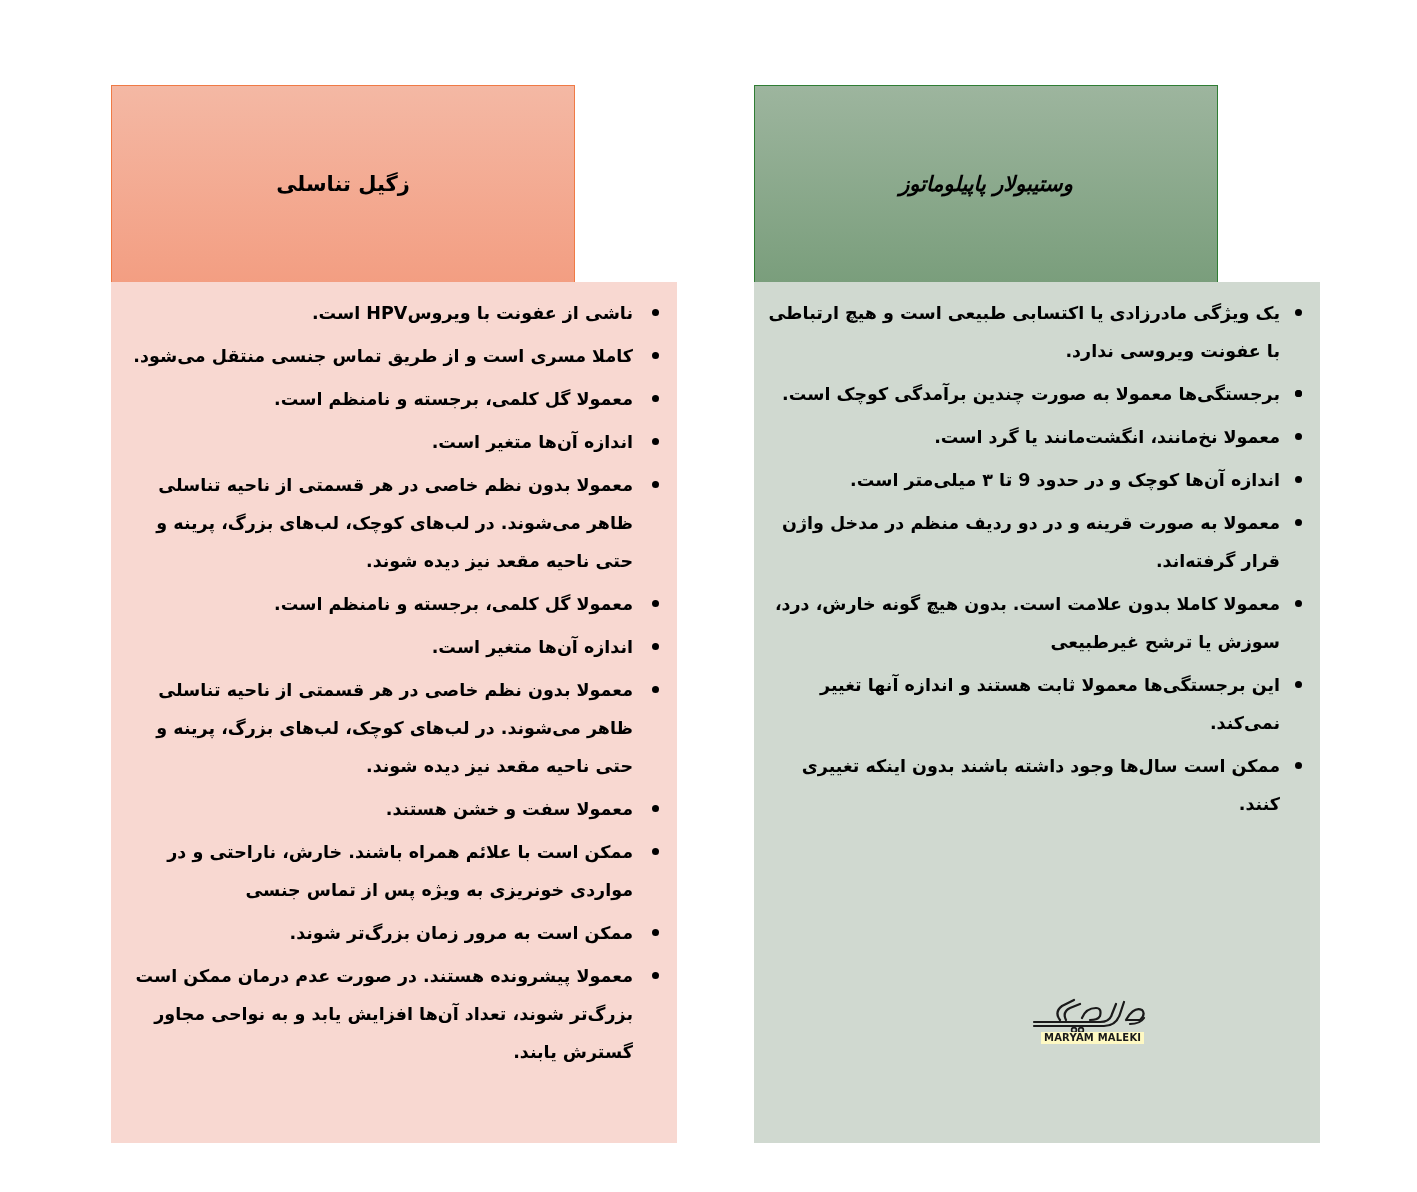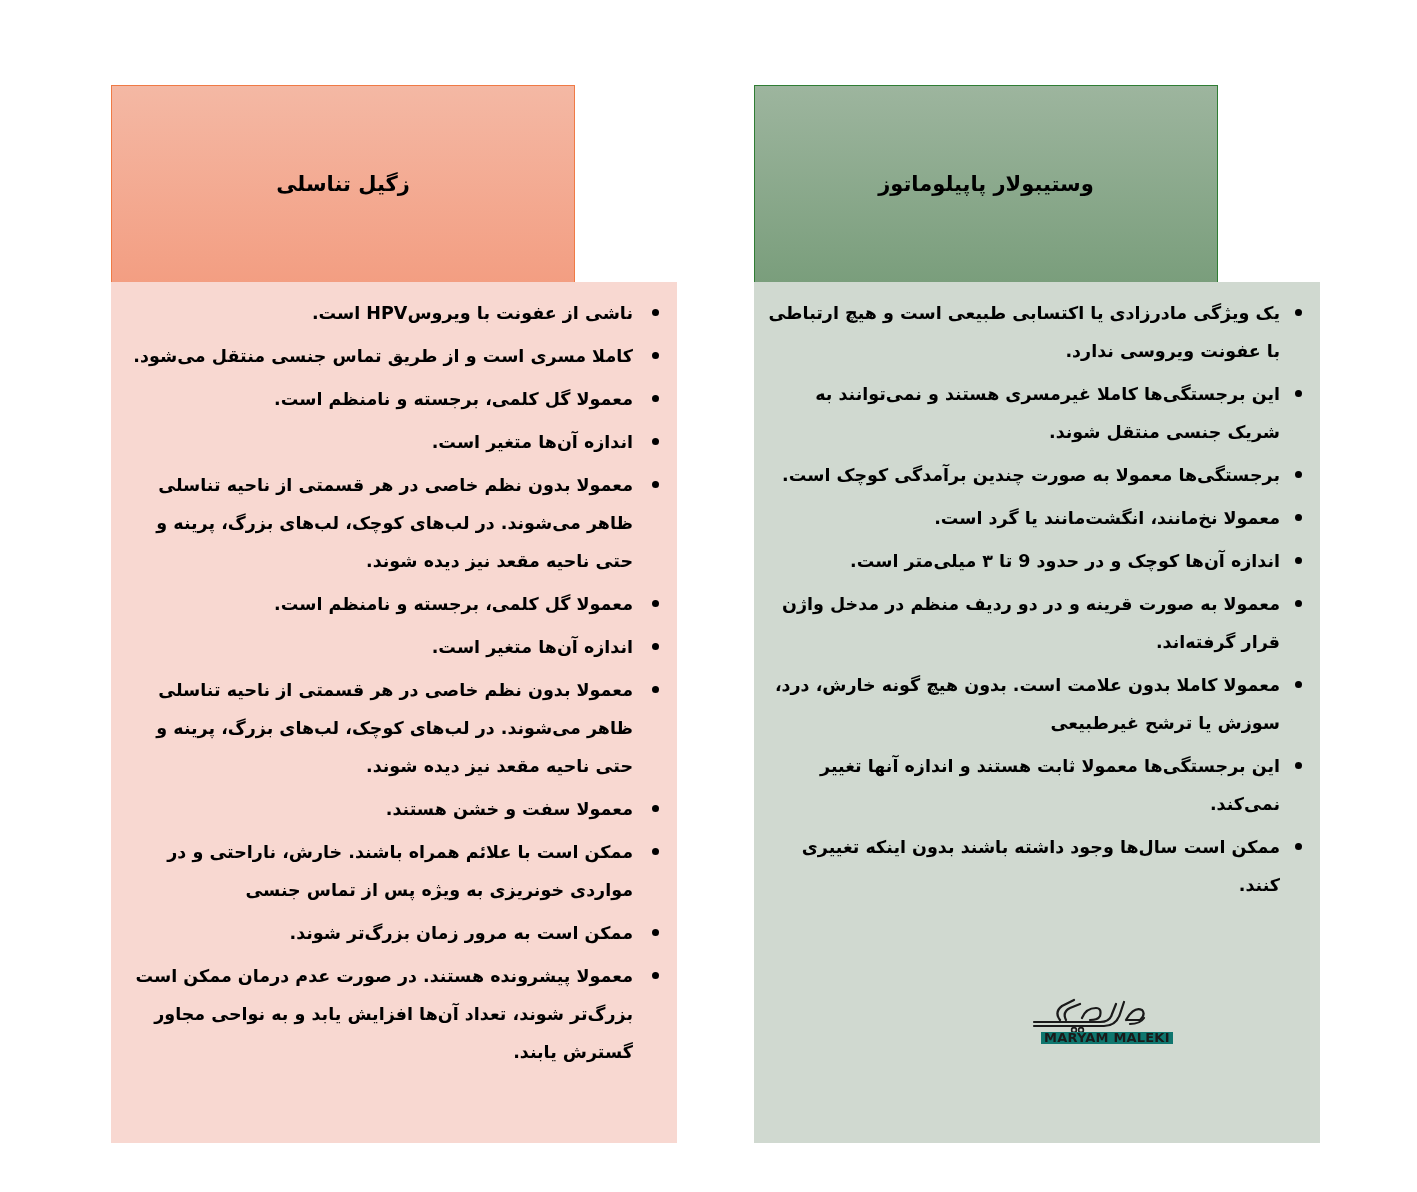--- a/index.html
+++ b/index.html
@@ -28,20 +28,21 @@
     }
     .col-left .col-header {
       background: linear-gradient(to bottom, #f4b8a4 0%, #f39e82 100%);
       border: 1px solid #ef7a45;
       border-bottom: none;
     }
     .col-right .col-header {
       background: linear-gradient(to bottom, #9db59e 0%, #7a9e7c 100%);
       border: 1px solid #2f7d34;
       border-bottom: none;
+      font-style: italic;
     }
     .col-title {
       font-family: "DejaVu Sans", sans-serif;
       font-weight: bold;
       font-size: 21px;
       color: #000;
       direction: rtl;
     }
     .col-body {
       position: absolute;
@@ -80,25 +81,25 @@
 
     .logo {
       position: absolute;
       left: 1030px; top: 990px;
       width: 120px; height: 56px;
     }
     .logo svg { display: block; }
     .logo-caption {
       position: absolute;
       left: 1041px; top: 1032px;
-      background: #0f766e;
+      background: #fef9c3;
       color: #1a1a1a;
       font-family: "DejaVu Sans", sans-serif;
       font-weight: bold;
-      font-size: 13px;
+      font-size: 10px;
       letter-spacing: 0.2px;
       padding: 1px 3px;
       line-height: 10px;
     }
   </style>
 </head>
 <body>
 
 <div class="column col-left">
   <div class="col-header">
@@ -122,21 +123,21 @@
   </div>
 </div>
 
 <div class="column col-right">
   <div class="col-header">
     <span class="col-title">وستیبولار پاپیلوماتوز</span>
   </div>
   <div class="col-body">
     <ul class="bullets">
       <li><span class="dot"></span><span>یک ویژگی مادرزادی یا اکتسابی طبیعی است و هیچ ارتباطی با عفونت ویروسی ندارد.</span></li>
-      <li><span class="dot"></span><span>این برجستگی‌ها کاملا غیرمسری هستند و نمی‌توانند به شریک جنسی منتقل شوند.</span></li>
+      <li><span class="dot"></span></li>
       <li><span class="dot"></span><span>برجستگی‌ها معمولا به صورت چندین برآمدگی کوچک است.</span></li>
       <li><span class="dot"></span><span>معمولا نخ‌مانند، انگشت‌مانند یا گرد است.</span></li>
       <li><span class="dot"></span><span>اندازه آن‌ها کوچک و در حدود 9 تا ۳ میلی‌متر است.</span></li>
       <li><span class="dot"></span><span>معمولا به صورت قرینه و در دو ردیف منظم در مدخل واژن قرار گرفته‌اند.</span></li>
       <li><span class="dot"></span><span>معمولا کاملا بدون علامت است. بدون هیچ گونه خارش، درد، سوزش یا ترشح غیرطبیعی</span></li>
       <li><span class="dot"></span><span>این برجستگی‌ها معمولا ثابت هستند و اندازه آنها تغییر نمی‌کند.</span></li>
       <li><span class="dot"></span><span>ممکن است سال‌ها وجود داشته باشند بدون اینکه تغییری کنند.</span></li>
     </ul>
   </div>
 </div>

